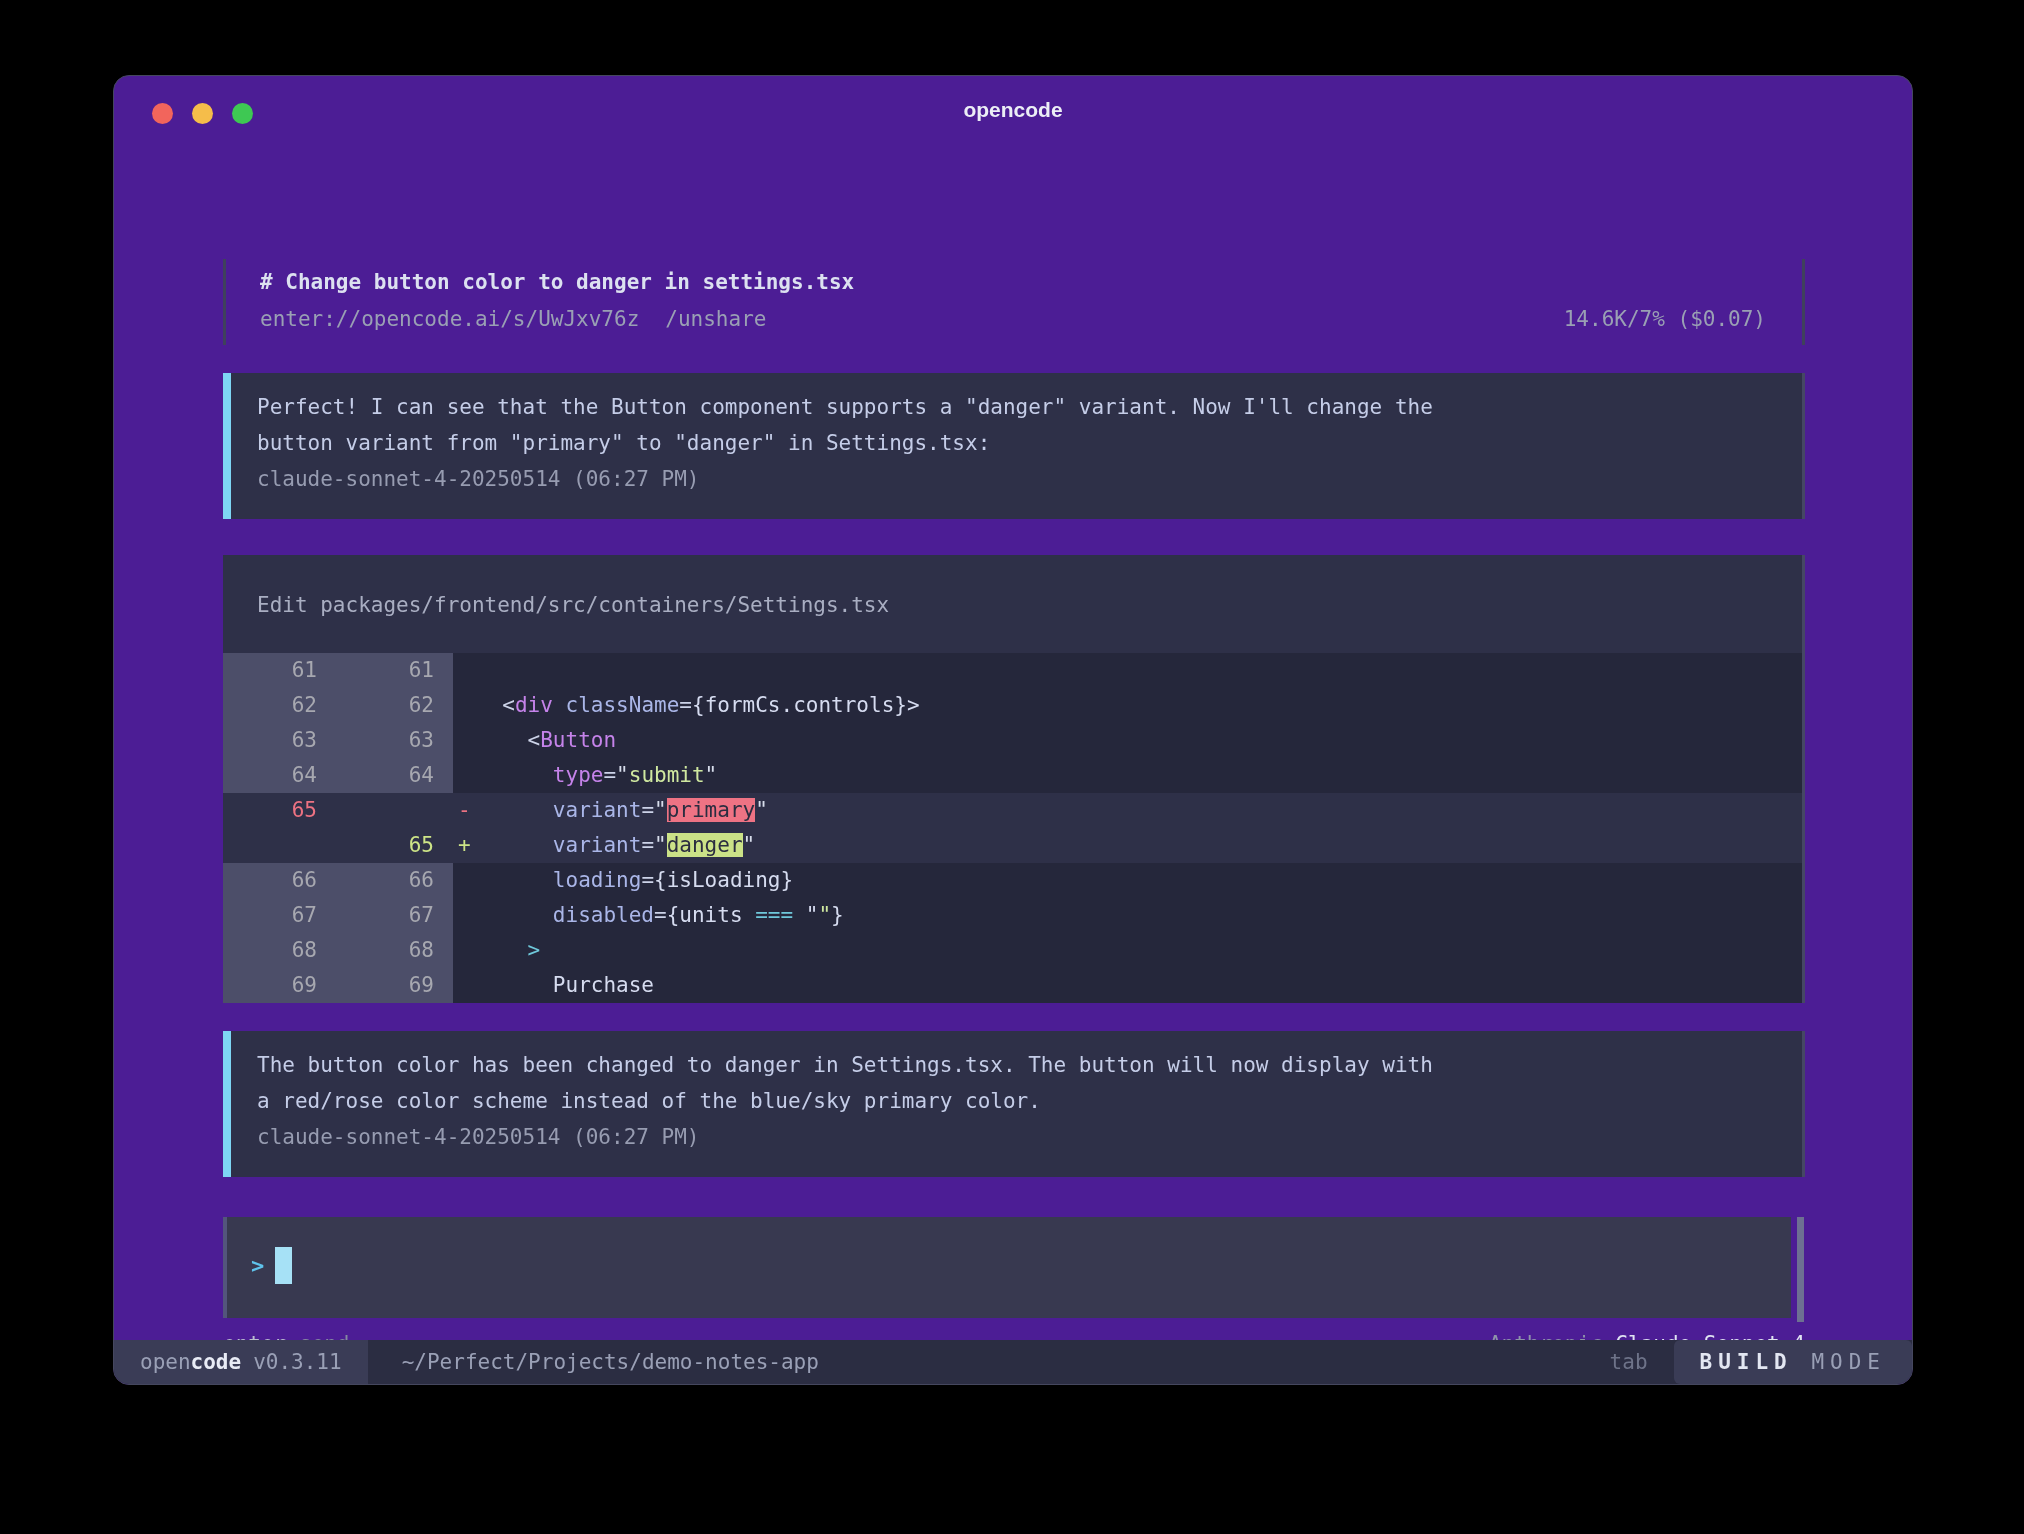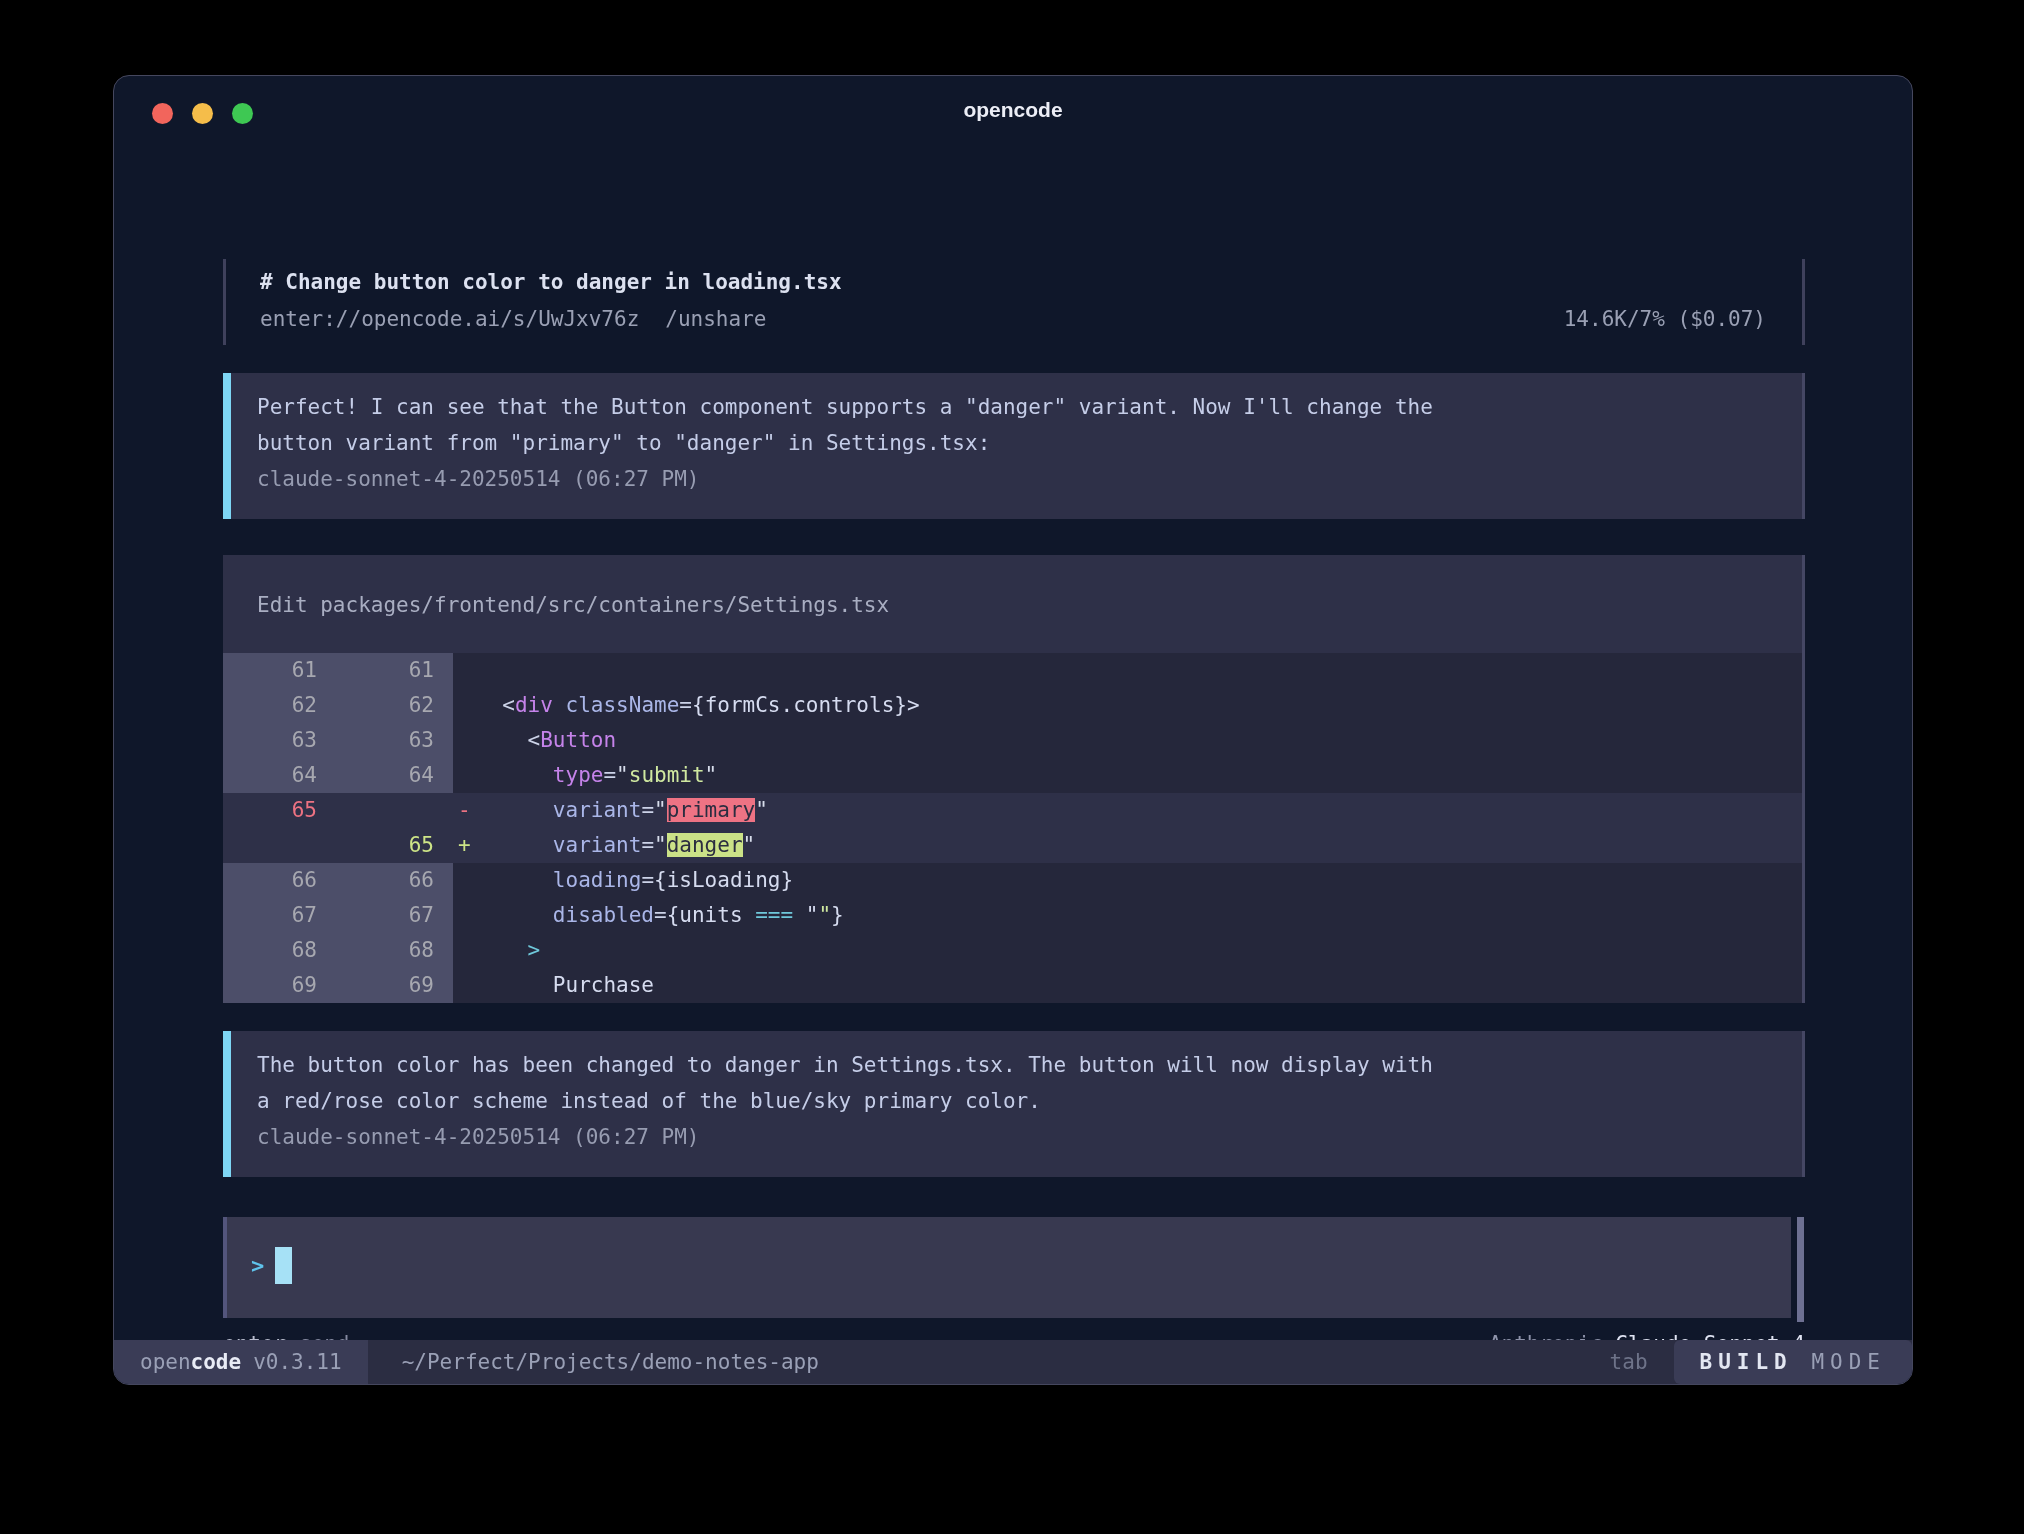--- a/index.html
+++ b/index.html
@@ -1,21 +1,21 @@
 <!DOCTYPE html>
 <html><head>
 <meta charset="utf-8">
 <style>
   * { margin:0; padding:0; box-sizing:border-box; }
   html,body { width:2024px; height:1534px; background:#000; overflow:hidden; }
   body { font-family:"DejaVu Sans Mono", monospace; }
 
   .window {
     position:absolute; left:113px; top:75px; width:1800px; height:1310px;
-    background:#0f172a; border:1px solid #45475e; border-radius:16px;
+    background:#4c1d95; border:1px solid #45475e; border-radius:16px;
     overflow:hidden;
   }
 
   
   .titlebar { position:relative; height:58px; }
   .traffic { position:absolute; left:38px; top:27px; display:flex; gap:19px; }
   .light { width:21px; height:21px; border-radius:50%; }
   .light.red    { background:#f2655c; }
   .light.yellow { background:#f5bd4a; }
   .light.green  { background:#3ec853; }
@@ -118,21 +118,21 @@
       <div class="light red"></div>
       <div class="light yellow"></div>
       <div class="light green"></div>
     </div>
     <div class="win-title">opencode</div>
   </div>
 
   <div class="content">
 
     <div class="share-header">
-      <div class="share-title"># Change button color to danger in loading.tsx</div>
+      <div class="share-title"># Change button color to danger in settings.tsx</div>
       <div class="share-row2">
         <div>
           <span class="share-url">enter://opencode.ai/s/UwJxv76z</span><span class="share-unshare">/unshare</span>
         </div>
         <span class="share-usage">14.6K/7% ($0.07)</span>
       </div>
     </div>
 
     <div class="msg">
       <div class="msg-text">Perfect! I can see that the Button component supports a "danger" variant. Now I'll change the

